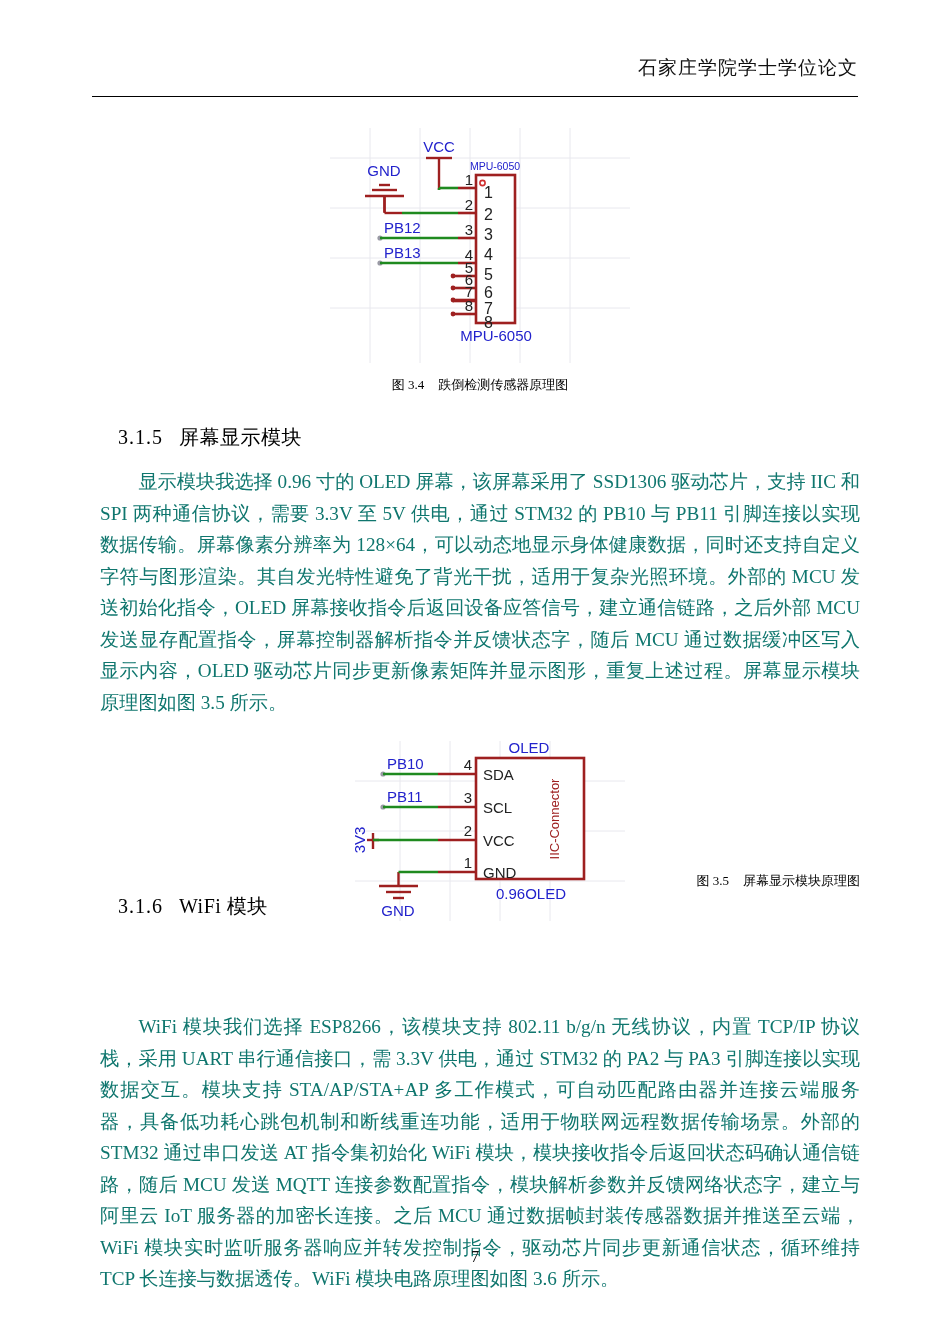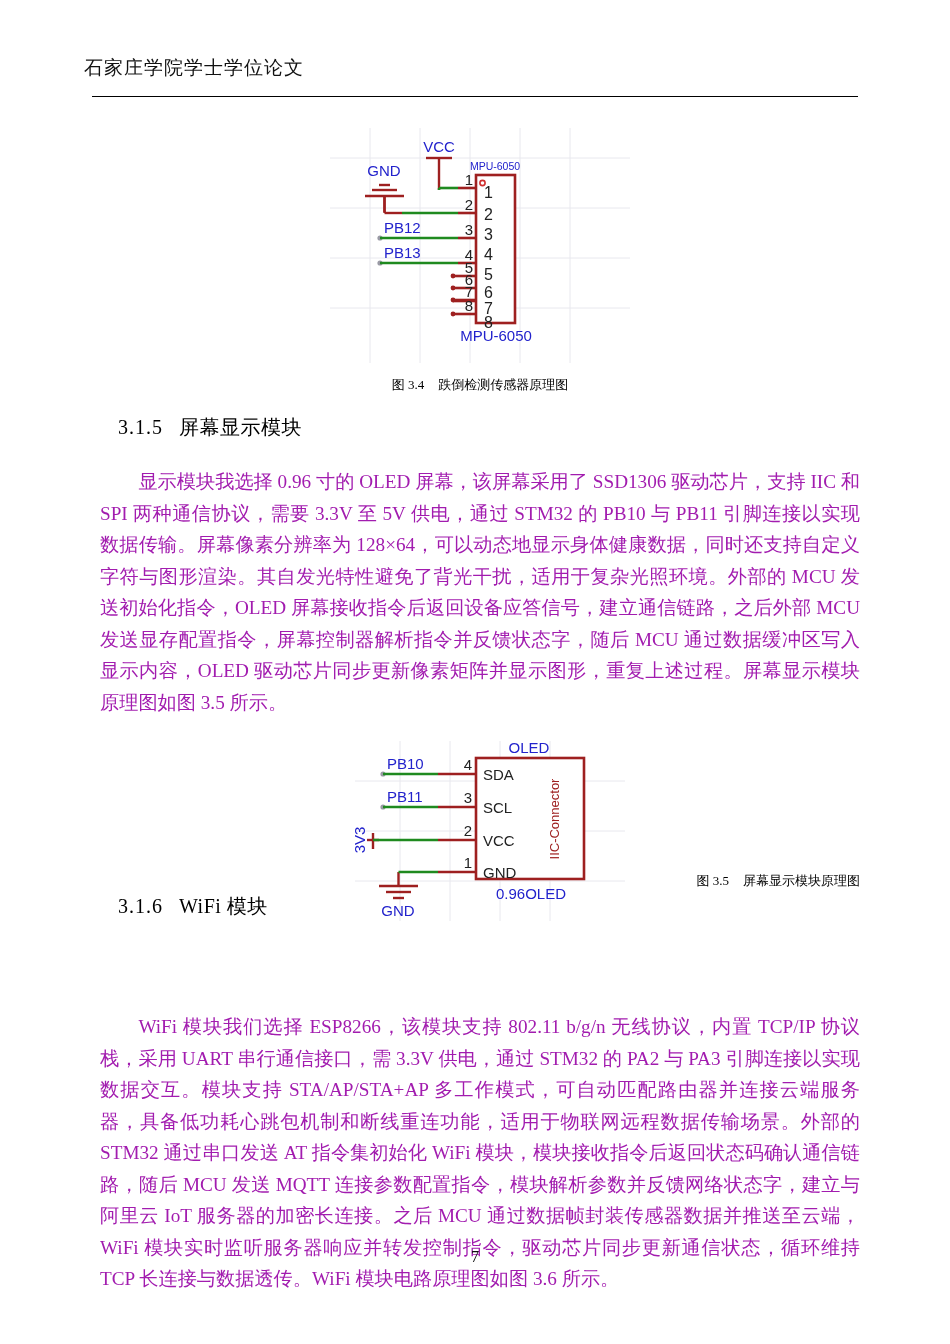--- a/index.html
+++ b/index.html
@@ -8,41 +8,41 @@
     background:#ffffff;
     font-family:"Liberation Serif","DejaVu Serif",serif;
     color:#000;
     position:relative;
     overflow:hidden;
   }
   .page{position:relative;width:950px;height:1344px;}
 
   
   .header{
-    position:absolute;left:84px;top:55px;width:766px;
-    text-align:left;
+    position:absolute;left:92px;top:55px;width:766px;
+    text-align:right;
   }
   .header-title{
     font-size:19px;letter-spacing:1px;color:#111;
     font-family:"Liberation Serif","DejaVu Serif",serif;
   }
   .header-rule{
     position:absolute;left:92px;top:96px;width:766px;height:0;
     border-top:1.5px solid #000;
   }
 
   
   .body-text{
     position:absolute;
     width:760px;left:100px;
     font-size:19.2px;
     line-height:31.5px;
     text-align:justify;
     text-justify:inter-ideograph;
-    color:#a21caf;
+    color:#0f766e;
   }
   .body-text p{margin:0;text-indent:2em;}
 
   .heading{
     position:absolute;left:118px;
     font-size:20px;
     font-weight:normal;
     letter-spacing:0.5px;
     color:#000;
   }
@@ -173,21 +173,21 @@
         <text x="154" y="186">7</text>
         <text x="154" y="200">8</text>
       </g>
     </svg>
   </div>
 
   <div class="caption" style="top:376px;">
     <span class="cnum">图 3.4</span><span>跌倒检测传感器原理图</span>
   </div>
 
-  <div class="heading" style="top:414px;">
+  <div class="heading" style="top:424px;">
     <span class="num">3.1.5</span><span>屏幕显示模块</span>
   </div>
 
   <div class="body-text" style="top:466px;">
     <p>显示模块我选择 0.96 寸的 OLED 屏幕，该屏幕采用了 SSD1306 驱动芯片，支持 IIC 和 SPI 两种通信协议，需要 3.3V 至 5V 供电，通过 STM32 的 PB10 与 PB11 引脚连接以实现数据传输。屏幕像素分辨率为 128×64，可以动态地显示身体健康数据，同时还支持自定义字符与图形渲染。其自发光特性避免了背光干扰，适用于复杂光照环境。外部的 MCU 发送初始化指令，OLED 屏幕接收指令后返回设备应答信号，建立通信链路，之后外部 MCU 发送显存配置指令，屏幕控制器解析指令并反馈状态字，随后 MCU 通过数据缓冲区写入显示内容，OLED 驱动芯片同步更新像素矩阵并显示图形，重复上述过程。屏幕显示模块原理图如图 3.5 所示。</p>
   </div>
 
   <div class="schem" id="fig35">
     <svg width="270" height="180" viewBox="0 0 270 180" xmlns="http://www.w3.org/2000/svg">
 

